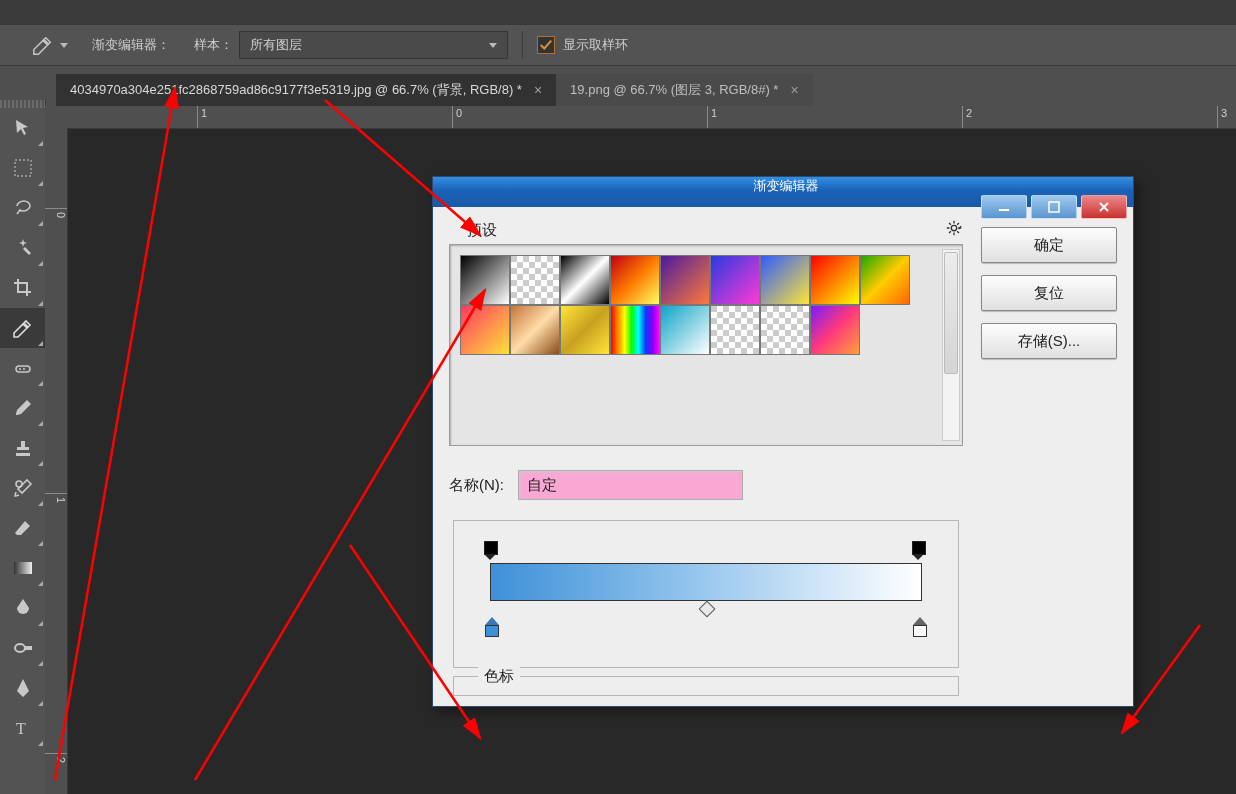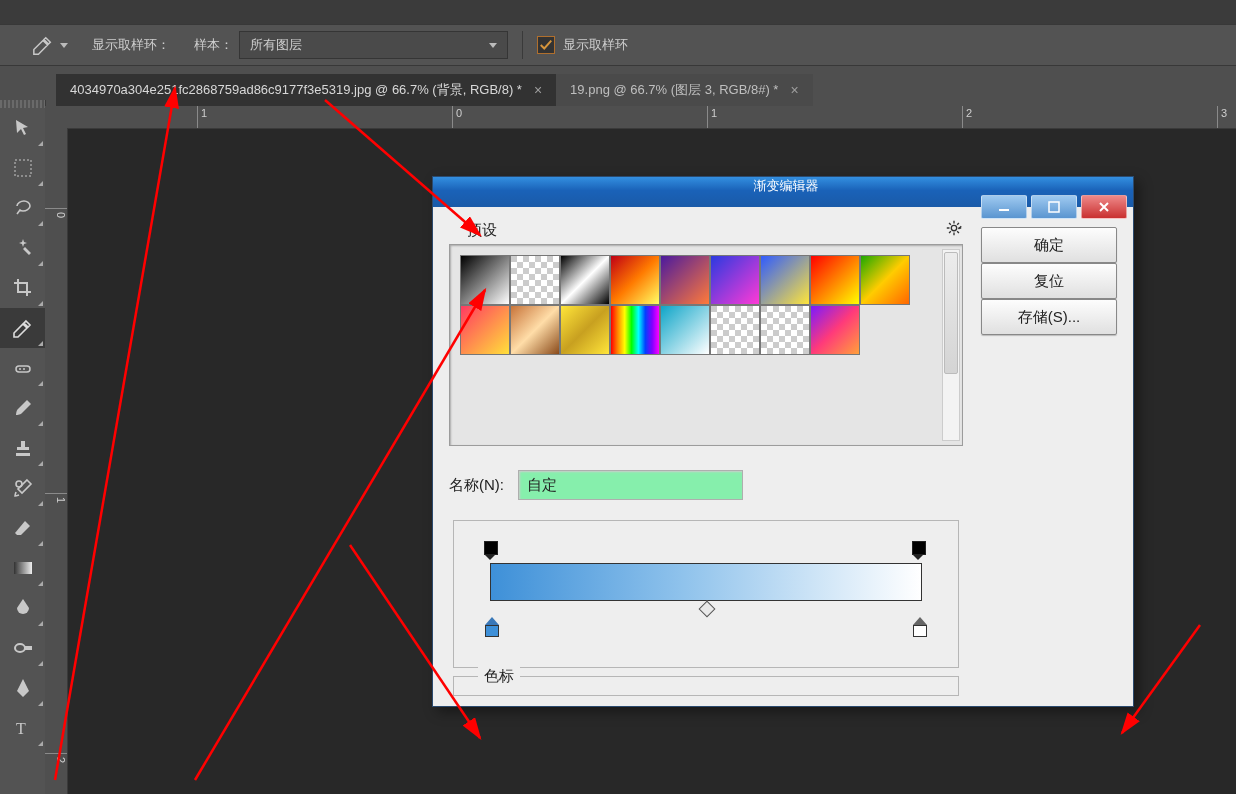--- a/index.html
+++ b/index.html
@@ -39,29 +39,29 @@
   .dialog{position:absolute;left:432px;top:176px;width:700px;background:#eeeeee;border:1px solid #2b4a6e;box-shadow:5px 5px 12px rgba(0,0,0,.4);}
   .titlebar{height:30px;background:linear-gradient(#338fe0,#1a62b8 45%,#1a5aa8);display:flex;align-items:center;padding:0 6px 0 12px;flex-direction:column;}
   .titlebar span{color:#fff;font-size:13px;}
   .win-btns{margin-left:auto;display:flex;gap:4px;}
   .win-btn{width:44px;height:22px;border:1px solid rgba(255,255,255,.5);display:flex;align-items:center;justify-content:center;border-radius:2px;}
   .win-min{background:linear-gradient(#9ec9f0,#5a95d0);}
   .win-max{background:linear-gradient(#9ec9f0,#5a95d0);}
   .win-close{background:linear-gradient(#e88,#c93030);}
   .dlg-body{padding:14px 16px 10px 16px;display:flex;gap:18px;}
   .dlg-left{flex:1;}
-  .dlg-right{width:136px;display:flex;flex-direction:column;margin-top:6px;}
+  .dlg-right{width:136px;display:flex;flex-direction:column;gap:12px;margin-top:6px;}
   .presets-label-row{display:flex;align-items:center;margin-left:18px;margin-bottom:4px;}
   .gear{width:18px;height:18px;margin-left:auto;margin-top:-6px;}
   .presets-box{height:200px;border:1px solid #9c9c9c;background:#e5e5e5;box-shadow:inset 1px 1px 2px #aaa;position:relative;}
   .swatches{position:absolute;left:10px;top:10px;display:flex;flex-wrap:wrap;width:480px;}
   .swatch{width:50px;height:50px;border:1px solid #777;box-sizing:border-box;}
   .name-row{display:flex;align-items:center;margin-top:24px;gap:14px;}
   .dlg-label{color:#222;font-size:15px;}
-  .textbox{flex:1;height:28px;border:1px solid #aeaeae;background:#86efac;box-shadow:inset 1px 1px 2px #ccc;padding:0 8px;color:#222;font-size:15px;}
+  .textbox{flex:1;height:28px;border:1px solid #aeaeae;background:#f9a8d4;box-shadow:inset 1px 1px 2px #ccc;padding:0 8px;color:#222;font-size:15px;}
   .btn{height:34px;border:1px solid #888;background:linear-gradient(#fdfdfd,#e0e0e0);color:#222;font-size:15px;display:flex;align-items:center;justify-content:center;border-radius:2px;box-shadow:0 1px 1px #bbb;}
   .btn-new{width:120px;}
   .fieldset{border:1px solid #b6b6b6;margin:20px 4px 0 4px;padding:16px 20px 30px 20px;position:relative;}
   .field-row{display:flex;align-items:center;justify-content:center;gap:10px;margin-bottom:18px;color:#222;font-size:15px;}
   .select{height:26px;border:1px solid #888;background:linear-gradient(#fcfcfc,#e3e3e3);display:inline-flex;align-items:center;padding:0 8px;font-size:14px;color:#222;}
   .select .sel-arrows{display:flex;flex-direction:column;margin-left:8px;}
   .sel-arrows span{width:0;height:0;border-left:4px solid transparent;border-right:4px solid transparent;}
   .sel-arrows .up{border-bottom:4px solid #555;margin-bottom:2px;}
   .sel-arrows .dn{border-top:4px solid #555;}
   .spin{display:inline-flex;}
@@ -88,21 +88,21 @@
 
 <div style="position:absolute;left:0;top:0;width:1236px;height:24px;background:#3b3b3b;"></div>
 
 <div class="options-bar">
   <div class="tool-indicator">
     <svg viewBox="0 0 24 24" fill="none" stroke="#c8c8c8" stroke-width="1.6">
         <path d="M15 4l5 5-2 2-5-5 2-2zM12 7l5 5L7 22H2v-5L12 7z"></path>
       </svg>
     <span class="caret-down"></span>
   </div>
-  <span class="opt-label">显示取样环：</span>
+  <span class="opt-label">渐变编辑器：</span>
   <span class="opt-label">样本：</span>
   <div class="dropdown dd-lg">
     <span class="dd-text">所有图层</span>
     <span class="dd-arrow"></span>
   </div>
   <div class="opt-divider"></div>
   <div class="check-row">
     <span class="checkbox">
       <svg viewBox="0 0 16 16">
           <path d="M2 8l4 4 8-9" stroke="#d6953c" stroke-width="2.2" fill="none"></path>

